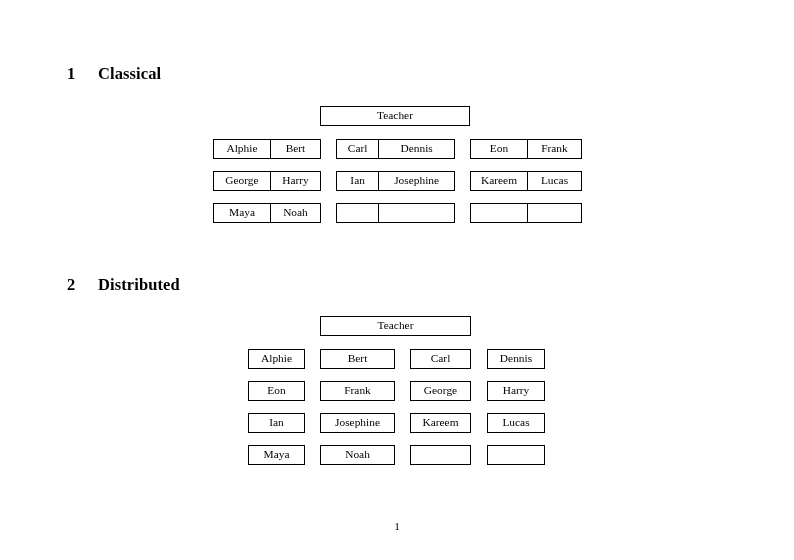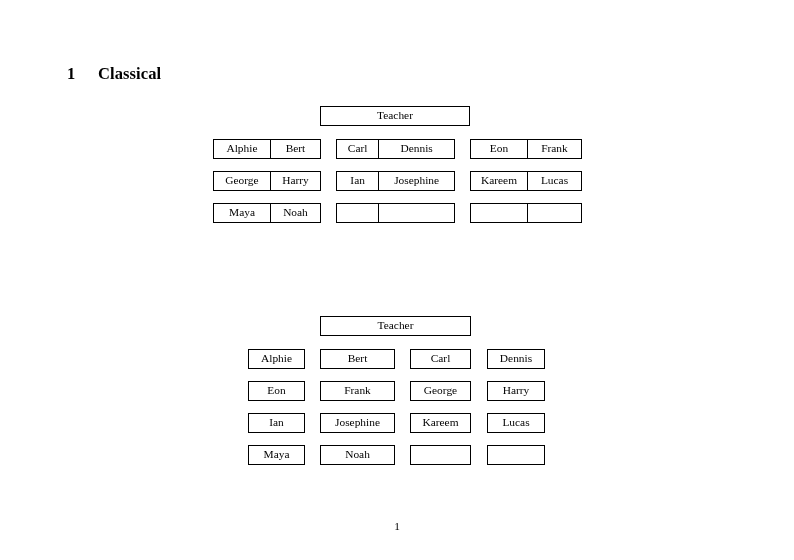--- a/index.html
+++ b/index.html
@@ -187,20 +187,23 @@
   </div>
   <div class="group" style="left:470px; top:203px; width:112px;">
     <div class="cell" style="width:57px;">
         <span></span>
       </div>
     <div class="cell" style="width:55px;">
         <span></span>
       </div>
   </div>
 
+  <div class="section-heading" id="heading-2">
+    <span class="num">2</span><span>Distributed</span>
+  </div>
 
   <div class="box teacher-box" style="left:320px; top:316px; width:151px;">
     <span class="label">Teacher</span>
   </div>
 
   <div class="box node-box" style="left:248px; top:349px; width:57px;">
     <span class="label">Alphie</span>
   </div>
   <div class="box node-box" style="left:320px; top:349px; width:75px;">
     <span class="label">Bert</span>

